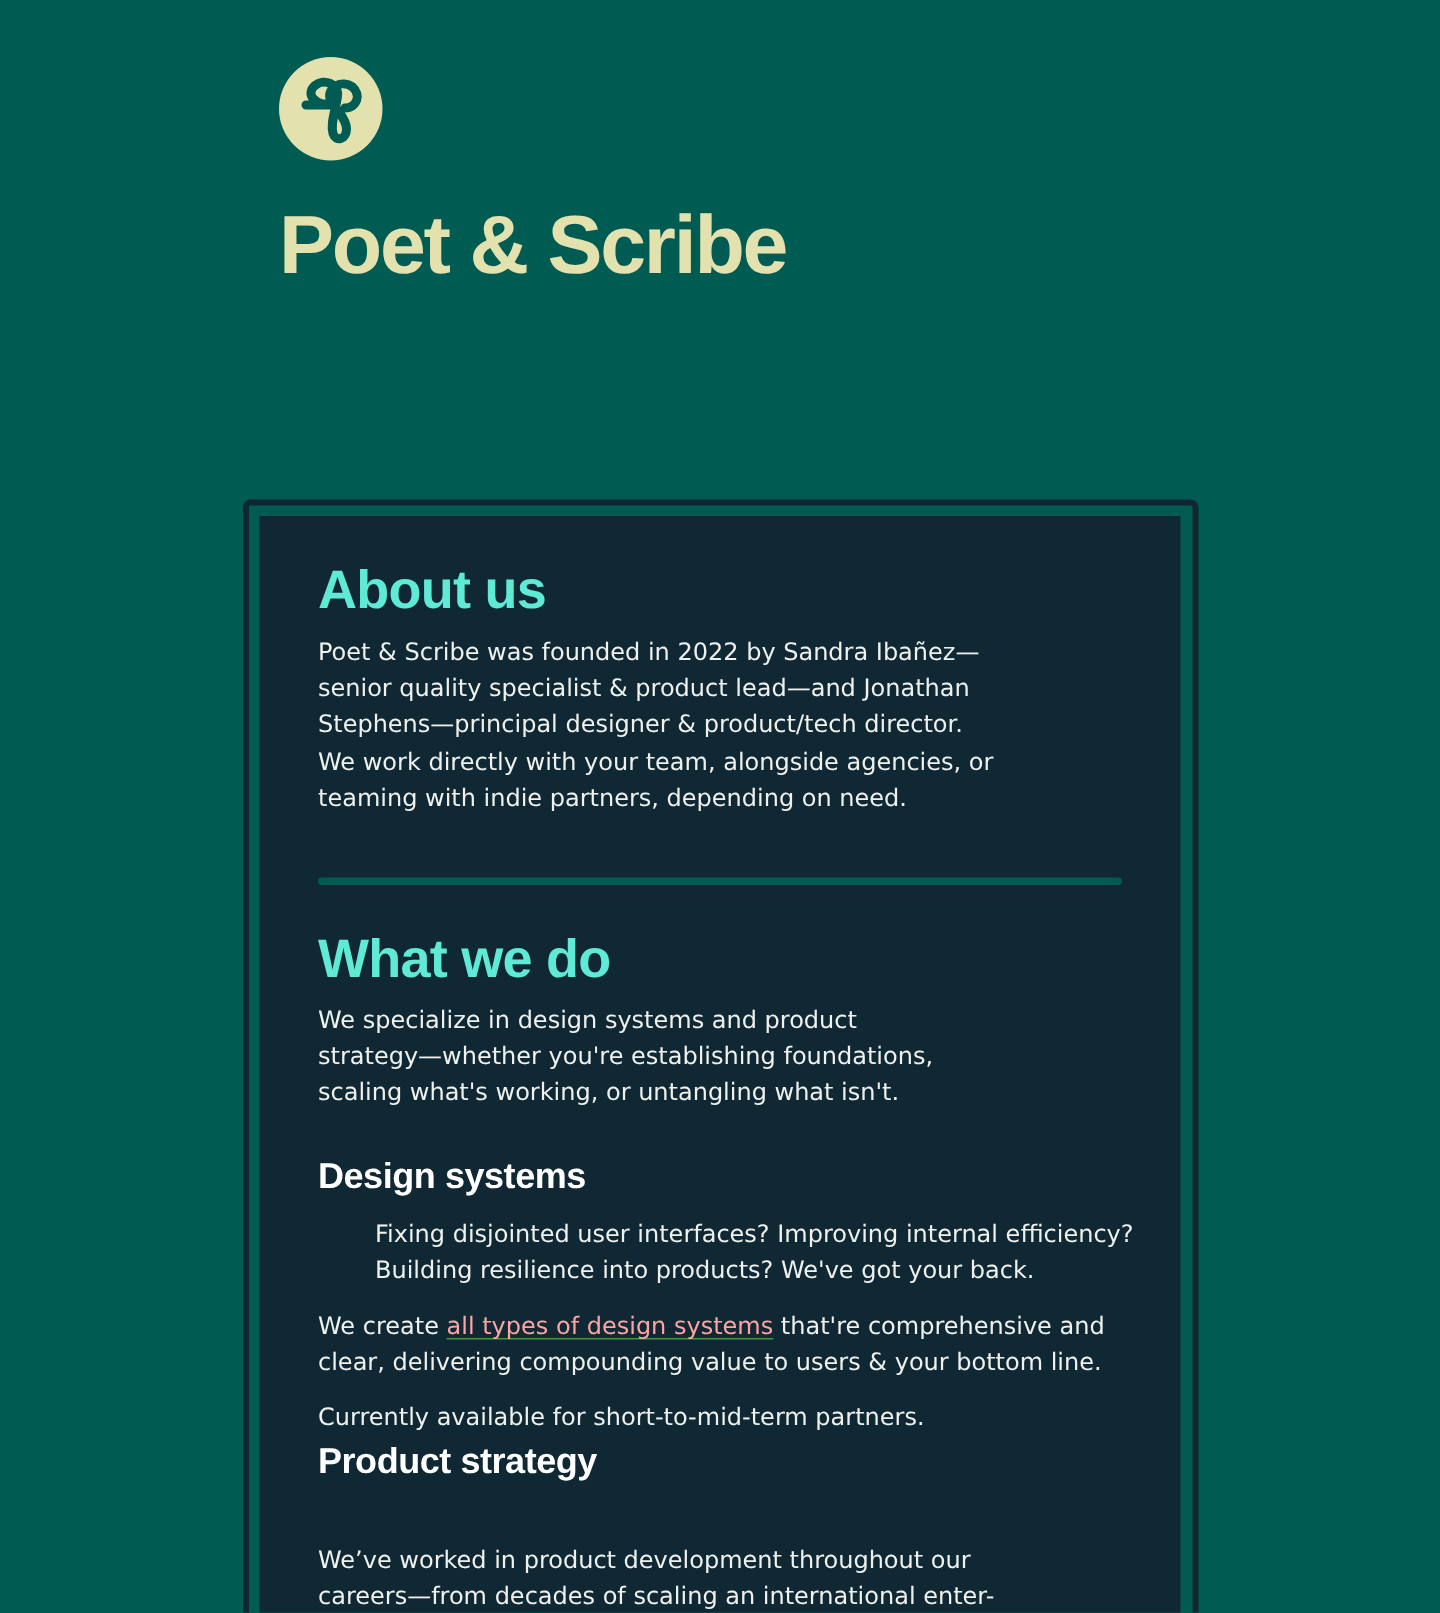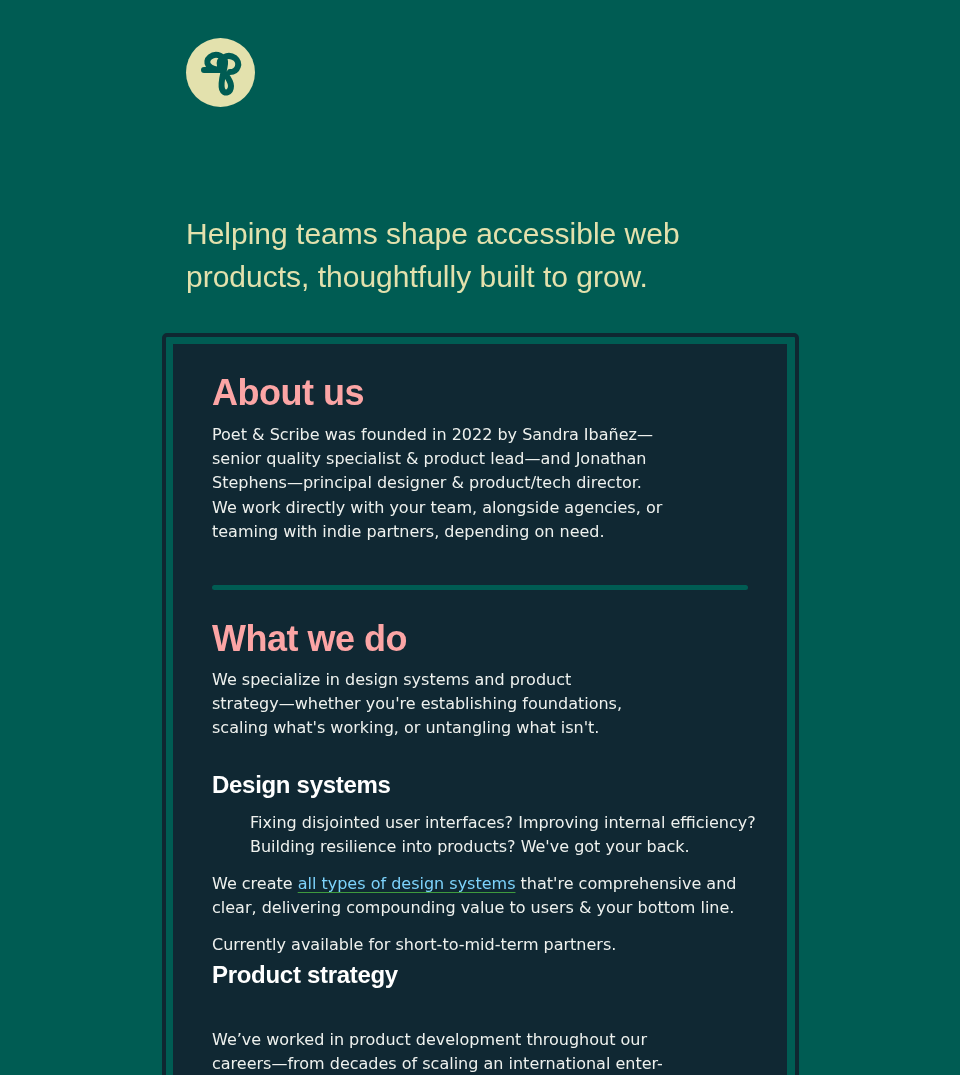--- a/index.html
+++ b/index.html
@@ -29,49 +29,49 @@
       position:absolute; left:162px; top:333px; width:637px; height:760px;
       background:#005c53; border:4px solid #0f2731; border-radius:5px; box-sizing:border-box;
     }
     .card {
       position:absolute; left:173px; top:344px; width:614px; height:740px;
       background:#102833;
     }
     .content { position:absolute; left:212px; top:370px; width:540px; }
     h2 {
       margin:0; font-family:"Liberation Sans", sans-serif; font-weight:700;
-      font-size:36px; color:#fca5a5; letter-spacing:-0.5px; line-height:46px;
+      font-size:36px; color:#5eead4; letter-spacing:-0.5px; line-height:46px;
     }
     h3 {
       margin:0; font-family:"Liberation Sans", sans-serif; font-weight:700;
       font-size:24px; color:#ffffff; line-height:36px; letter-spacing:-0.3px;
     }
     p {
       margin:0; font-size:16px; line-height:24px; color:#eef1ee;
       font-family:"DejaVu Sans", sans-serif;
     }
     .abs { position:absolute; left:0; }
     .divider {
       position:absolute; left:0; width:536px; height:5px; border-radius:3px;
       background:#005c53;
     }
-    a.inline-link { color:#7dd3fc; text-decoration:underline; text-decoration-color:#3e9a3e; text-underline-offset:3px; }
+    a.inline-link { color:#fca5a5; text-decoration:underline; text-decoration-color:#3e9a3e; text-underline-offset:3px; }
   </style>
 </head>
 <body>
 
 <div class="page">
 
   <div class="logo">
     <svg width="46" height="50" viewBox="0 0 46 50">
       <path d="M6 22 L24 22 C10 22 6 14 12 9 C18 4 28 8 27 16 C26 25 22 34 24 41 C26 47 33 45 33 38 C33 30 24 24 22 18 C20 10 30 5 37 10 C43 15 40 24 32 24" fill="none" stroke="#005c53" stroke-width="6" stroke-linecap="round" stroke-linejoin="round"></path>
     </svg>
   </div>
 
-  <p class="tagline">Helping teams shape accessible web products, thoughtfully built to grow.</p>
+  <h1 class="site-title">Poet &amp; Scribe</h1>
 
   <div class="card-outer"></div>
   <div class="card"></div>
 
   <div class="content">
     <h2 class="abs" style="top:0;">About us</h2>
     <p class="abs" style="top:53px; width:450px;">Poet &amp; Scribe was founded in 2022 by Sandra Ibañez—senior quality specialist &amp; product lead—and Jonathan Stephens—principal designer &amp; product/tech director.</p>
     <p class="abs" style="top:126px; width:460px;">We work directly with your team, alongside agencies, or teaming with indie partners, depending on need.</p>
 
     <div class="divider" style="top:215px;"></div>

